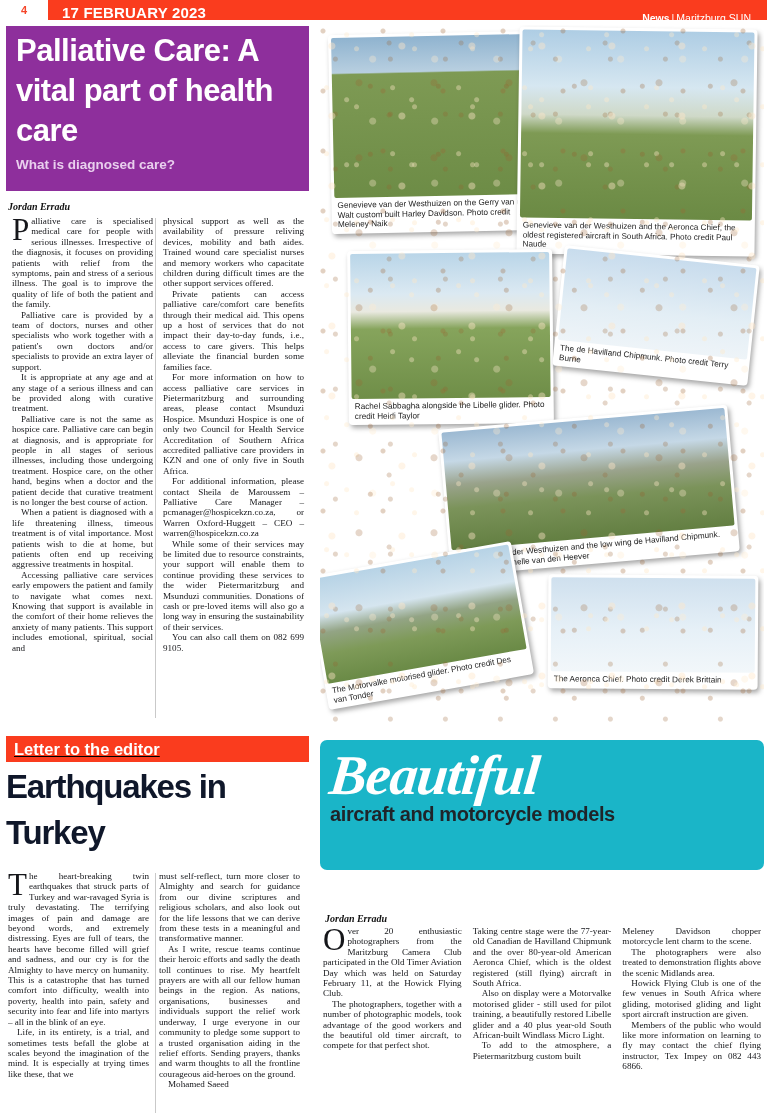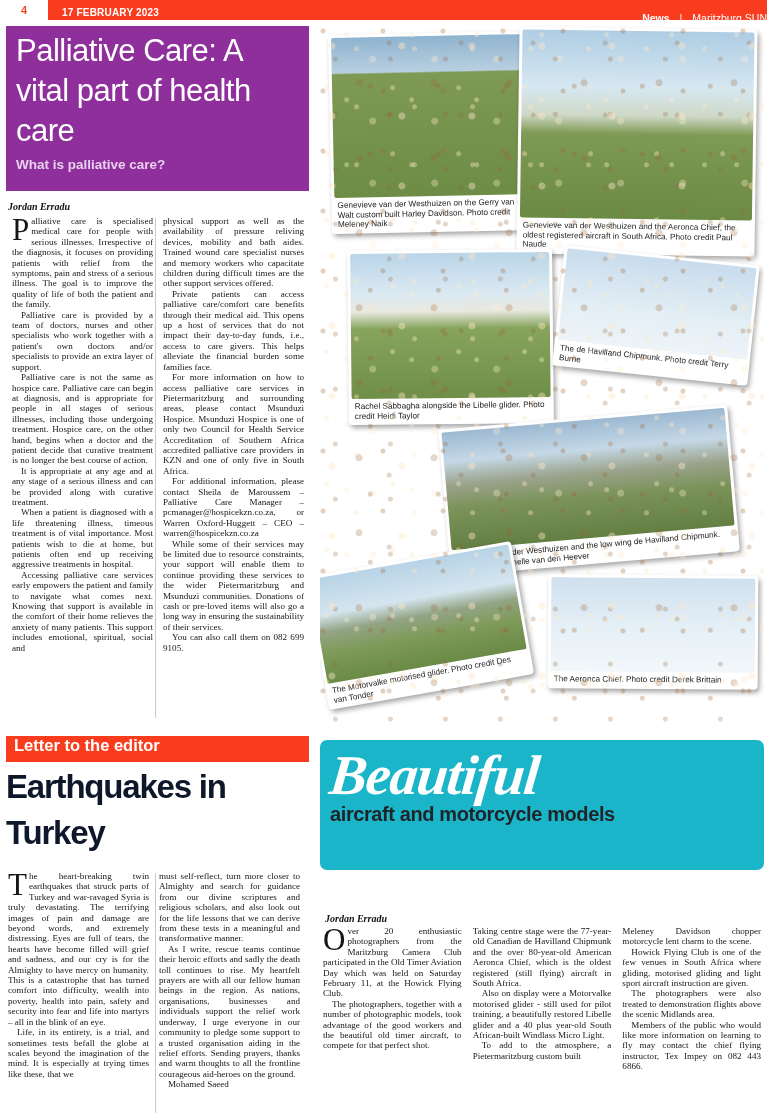--- a/index.html
+++ b/index.html
@@ -25,25 +25,25 @@
     color:#f5462a; font-weight:bold; font-size:11px;
     background:#ffffff;
   }
   .mh-bar {
     position:absolute; left:48px; top:0; right:0; height:20px;
     background:#fa3c1e;
   }
   .mh-date {
     position:absolute; left:62px; top:0; height:24px;
     display:flex; align-items:center;
-    color:#ffffff; font-size:10px; font-weight:bold; letter-spacing:.2px;
+    color:#ffffff; font-size:15px; font-weight:bold; letter-spacing:.2px;
   }
   .mh-right {
-    position:absolute; right:0; top:0; height:36px;
-    display:flex; align-items:center; gap:10px;
+    position:absolute; right:16px; top:0; height:36px;
+    display:flex; align-items:center; gap:2px;
     color:#ffffff; font-size:10.5px;
   }
   .mh-right .sect { font-weight:bold; }
   .mh-right .sep { font-weight:normal; opacity:.95; }
   .mh-right .pub { font-weight:normal; }
 
   
   .left-col {
     position:absolute; left:0; top:20px; width:315px; height:1093px;
     background:#ffffff;
@@ -51,21 +51,21 @@
 
   
   .purple-banner {
     position:absolute; left:6px; top:6px; width:303px; height:165px;
     background:#8e2f9c;
     padding:5px 10px 0 10px;
   }
   .purple-banner h1 {
     margin:0; color:#ffffff;
     font-family:"Liberation Sans", sans-serif;
-    font-weight:normal; font-size:31px; line-height:40px;
+    font-weight:bold; font-size:31px; line-height:40px;
     letter-spacing:-0.5px;
   }
   .purple-banner .kicker {
     margin:6px 0 0 0; color:#e9cfee;
     font-family:"Liberation Sans", sans-serif;
     font-weight:bold; font-size:13.5px;
   }
 
   .byline {
     position:absolute; left:8px; width:140px;
@@ -94,22 +94,23 @@
     font-weight:normal;
   }
   .colrule {
     position:absolute; width:1px; background:#c9c9c9;
   }
 
   
   .letter-flag {
     position:absolute; left:6px; top:716px; width:303px; height:26px;
     background:#fa3c1e;
-    display:flex; align-items:flex-start;
+    display:flex; align-items:center;
     padding-left:8px;
+    text-decoration:underline;
   }
   .letter-flag span {
     color:#fff; font-family:"Liberation Sans", sans-serif;
     font-weight:bold; font-size:16.5px;
   }
   .quake-head {
     position:absolute; left:6px; top:744px; width:303px;
     margin:0; color:#0f172a;
     font-family:"Liberation Sans", sans-serif;
     font-weight:bold; font-size:33px; line-height:46px;
@@ -219,31 +220,31 @@
     <span class="sect">News</span>
     <span class="sep">|</span>
     <span class="pub">Maritzburg SUN</span>
   </div>
 </div>
 
 <div class="left-col">
 
   <div class="purple-banner">
     <h1>Palliative Care: A vital part of health care</h1>
-    <p class="kicker">What is palliative care?</p>
+    <p class="kicker">What is diagnosed care?</p>
   </div>
 
   <div class="byline" style="top:181px;">Jordan Erradu</div>
 
   <div class="artcols" style="left:12px; top:196px; width:299px;">
     <div class="artcol" style="width:141px;">
       <p class="first dropcap">Palliative care is specialised medical care for people with serious illnesses. Irrespective of the diagnosis, it focuses on providing patients with relief from the symptoms, pain and stress of a serious illness. The goal is to improve the quality of life of both the patient and the family.</p>
       <p>Palliative care is provided by a team of doctors, nurses and other specialists who work together with a patient's own doctors and/or specialists to provide an extra layer of support.</p>
+      <p>It is appropriate at any age and at any stage of a serious illness and can be provided along with curative treatment.</p>
       <p>Palliative care is not the same as hospice care. Palliative care can begin at diagnosis, and is appropriate for people in all stages of serious illnesses, including those undergoing treatment. Hospice care, on the other hand, begins when a doctor and the patient decide that curative treatment is no longer the best course of action.</p>
-      <p>It is appropriate at any age and at any stage of a serious illness and can be provided along with curative treatment.</p>
       <p>When a patient is diagnosed with a life threatening illness, timeous treatment is of vital importance. Most patients wish to die at home, but patients often end up receiving aggressive treatments in hospital.</p>
       <p>Accessing palliative care services early empowers the patient and family to navigate what comes next. Knowing that support is available in the comfort of their home relieves the anxiety of many patients. This support includes emotional, spiritual, social and</p>
     </div>
     <div class="artcol" style="width:141px;">
       <p class="first">physical support as well as the availability of pressure reliving devices, mobility and bath aides. Trained wound care specialist nurses and memory workers who capacitate children during difficult times are the other support services offered.</p>
       <p>Private patients can access palliative care/comfort care benefits through their medical aid. This opens up a host of services that do not impact their day-to-day funds, i.e., access to care givers. This helps alleviate the financial burden some families face.</p>
       <p>For more information on how to access palliative care services in Pietermaritzburg and surrounding areas, please contact Msunduzi Hospice. Msunduzi Hospice is one of only two Council for Health Service Accreditation of Southern Africa accredited palliative care providers in KZN and one of only five in South Africa.</p>
       <p>For additional information, please contact Sheila de Maroussem – Palliative Care Manager – pcmanager@hospicekzn.co.za, or Warren Oxford-Huggett – CEO – warren@hospicekzn.co.za</p>
       <p>While some of their services may be limited due to resource constraints, your support will enable them to continue providing these services to the wider Pietermaritzburg and Msunduzi communities. Donations of cash or pre-loved items will also go a long way in ensuring the sustainability of their services.</p>
       <p>You can also call them on 082 699 9105.</p>
@@ -330,18 +331,18 @@
       <p class="first dropcap">Over 20 enthusiastic photographers from the Maritzburg Camera Club participated in the Old Timer Aviation Day which was held on Saturday February 11, at the Howick Flying Club.</p>
       <p>The photographers, together with a number of photographic models, took advantage of the good workers and the beautiful old timer aircraft, to compete for that perfect shot.</p>
     </div>
     <div class="artcol">
       <p class="first">Taking centre stage were the 77-year-old Canadian de Havilland Chipmunk and the over 80-year-old American Aeronca Chief, which is the oldest registered (still flying) aircraft in South Africa.</p>
       <p>Also on display were a Motorvalke motorised glider - still used for pilot training, a beautifully restored Libelle glider and a 40 plus year-old South African-built Windlass Micro Light.</p>
       <p>To add to the atmosphere, a Pietermaritzburg custom built</p>
     </div>
     <div class="artcol">
       <p class="first">Meleney Davidson chopper motorcycle lent charm to the scene.</p>
+      <p>The photographers were also treated to demonstration flights above the scenic Midlands area.</p>
       <p>Howick Flying Club is one of the few venues in South Africa where gliding, motorised gliding and light sport aircraft instruction are given.</p>
-      <p>The photographers were also treated to demonstration flights above the scenic Midlands area.</p>
       <p>Members of the public who would like more information on learning to fly may contact the chief flying instructor, Tex Impey on 082 443 6866.</p>
     </div>
   </div>
 </div>
 
 </body></html>

